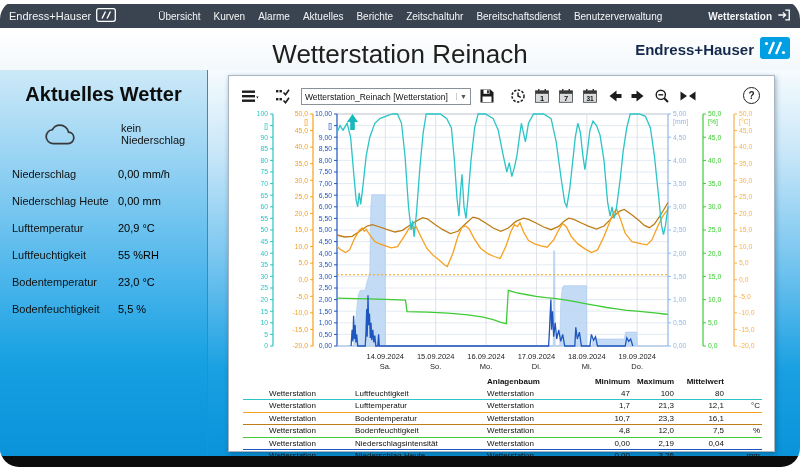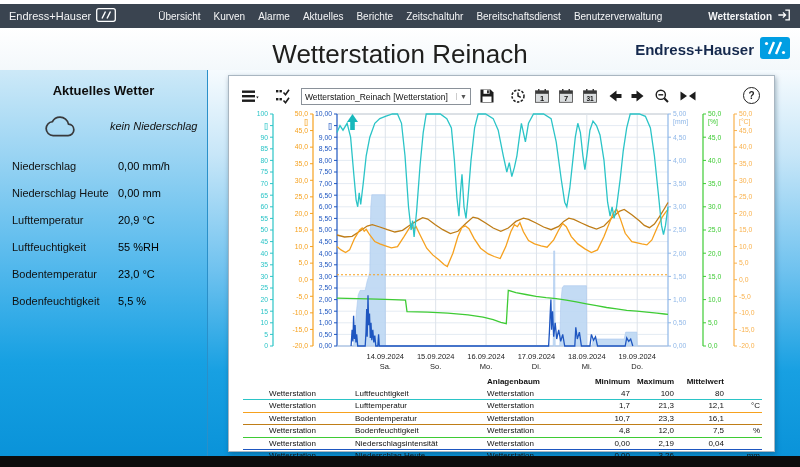--- a/index.html
+++ b/index.html
@@ -1,40 +1,40 @@
 <!DOCTYPE html>
 <html><head>
 <meta charset="utf-8">
 <style>
   html,body{margin:0;padding:0;background:#fff;}
   #app{position:relative;width:800px;height:467px;overflow:hidden;
-       font-family:"Liberation Sans",sans-serif;background:#fff;}
+       font-family:"Liberation Sans",sans-serif;background:#fff;border-radius:19px;}
   
   .nav{position:absolute;left:0;top:4px;width:800px;height:24px;background:#3a4450;
        display:flex;align-items:center;color:#f4f5f6;}
   .nav-brand{display:flex;align-items:center;gap:5px;padding-left:9px;font-size:11px;flex:0 0 auto;}
   .nav-items{flex:1;display:flex;gap:13px;margin:0 16px 0 42px;font-size:10px;white-space:nowrap;overflow:hidden;}
   .nav-item{cursor:pointer;}
   .nav-user{margin-left:auto;flex:0 0 auto;display:flex;align-items:center;gap:5px;
             font-size:10px;font-weight:bold;padding-right:9px;}
   
   .header{position:absolute;left:0;top:28px;width:800px;height:42px;
           background:linear-gradient(#ffffff,#f3f8fb);border-bottom:1px solid #d4dce3;}
   .header-title{position:absolute;left:0;right:0;top:11px;text-align:center;font-size:26px;color:#20201e;}
   .header-brand{position:absolute;right:10px;top:9px;display:flex;align-items:center;gap:6px;
                 font-size:15px;font-weight:bold;color:#15294d;}
   
   .content{position:absolute;left:0;top:70px;width:800px;height:386px;
            background:linear-gradient(180deg,#f6fbfe 0%,#c7e6f8 22%,#6fc2ef 52%,#18a0e2 78%,#0a93d9 100%);}
   .sidebar{position:absolute;left:0;top:0;width:207px;height:386px;
            background:linear-gradient(180deg,#cde9f8 0%,#9ad4f3 22%,#50b7ec 52%,#16a0e2 76%,#0a93d9 100%);
            border-right:1px solid #2a8fc9;}
-  .sb-title{margin:13px 0 10px 0;text-align:center;font-size:13px;font-weight:bold;color:#0d0d0d;}
+  .sb-title{margin:13px 0 10px 0;text-align:center;font-size:20px;font-weight:bold;color:#0d0d0d;}
   .sb-cond{display:flex;align-items:center;padding-left:38px;height:36px;}
-  .sb-cond-text{font-size:11px;color:#111;margin-left:28px;font-style:italic;}
+  .sb-cond-text{font-size:11px;color:#111;margin-left:39px;}
   .sb-rows{margin-top:8px;}
   .sb-row{display:flex;align-items:center;height:27px;padding-left:12px;font-size:11px;color:#111;}
   .sb-label{flex:0 0 106px;}
   .sb-value{color:#000;}
   
   .card{position:absolute;left:228px;top:5px;width:547px;height:377px;background:#fff;
         border:1px solid #a9b6c1;box-shadow:1px 2px 5px rgba(0,40,70,.35);box-sizing:border-box;}
   .tbi{position:absolute;top:12px;width:18px;height:18px;cursor:pointer;}
   .tbi svg{display:block;}
   .dd{position:absolute;left:72px;top:12px;width:170px;height:17px;border:1px solid #8a9199;background:#fff;

